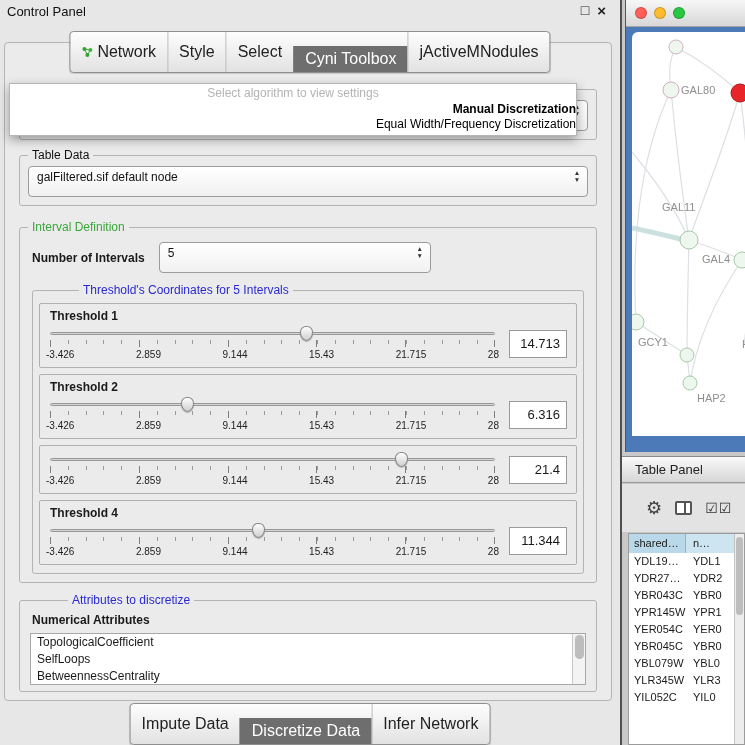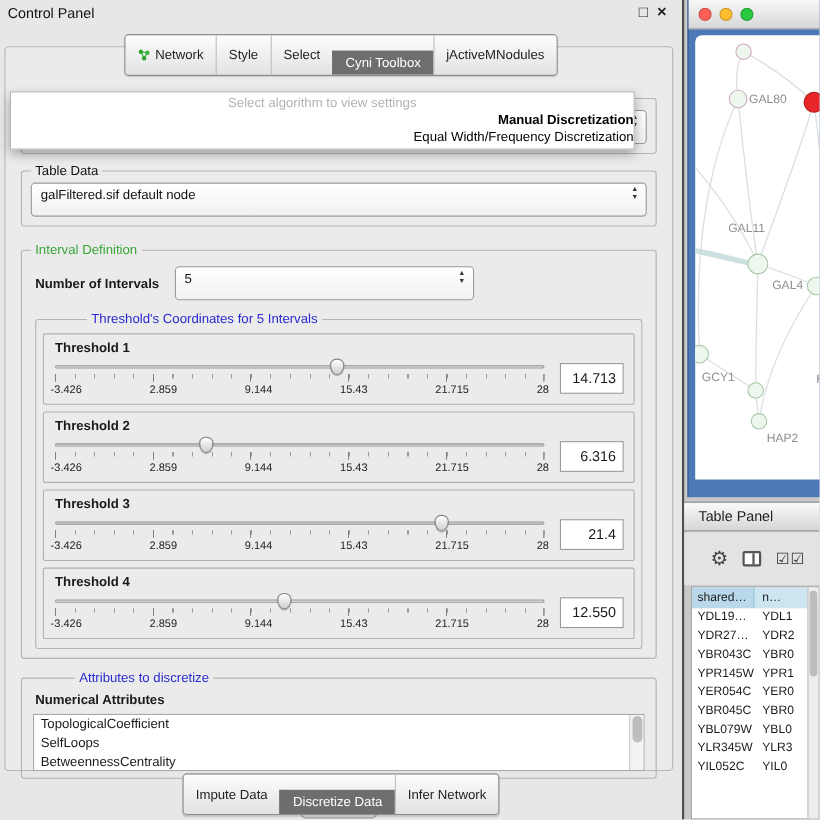--- a/index.html
+++ b/index.html
@@ -8,21 +8,21 @@
 
   
   #control-panel { position:absolute; left:0; top:0; width:620px; height:745px; background:#e7e7e7; }
   .titlebar { position:relative; height:24px; }
   .titlebar .title { position:absolute; left:7px; top:4px; font-size:13px; color:#111; }
   .titlebar .win-icons { position:absolute; right:14px; top:2px; font-size:14px; color:#222; display:flex; gap:8px; }
   .titlebar .win-icons .close { font-weight:bold; font-size:15px; }
 
   .tabgroup { display:flex; border:1px solid #8e8e8e; border-radius:4px; overflow:hidden;
               background:linear-gradient(#fdfdfd,#e2e2e2); box-shadow:0 1px 1px rgba(0,0,0,.15); }
-  .tabgroup .tab { padding:4px 11px; font-size:12px; border-left:1px solid #bdbdbd; white-space:nowrap;
+  .tabgroup .tab { padding:4px 11px; font-size:16px; border-left:1px solid #bdbdbd; white-space:nowrap;
                    display:flex; align-items:center; gap:4px; color:#222; }
   .tabgroup .tab:first-child { border-left:none; }
   .tabgroup .tab.selected { background:#6e6e6e; color:#ffffff; border-left-color:#6e6e6e;margin-top:14px; }
   #top-tabs { position:absolute; top:31px; left:50%; transform:translateX(-50%); z-index:6; }
 
   .panel-body { position:absolute; left:4px; right:8px; top:42px; bottom:44px;
                 background:#ebebeb; border:1px solid #b5b5b5; border-radius:4px;
                 padding:39px 10px 8px 10px; }
 
   fieldset { border:1px solid #b4b4b4; border-radius:3px; padding:4px 8px 8px 8px; margin:0 4px; }
@@ -249,21 +249,20 @@
                 <span>15.43</span>
                 <span>21.715</span>
                 <span>28</span>
               </div>
             </div>
             <div class="valuebox">6.316</div>
           </div>
         </div>
 
         <div class="threshold-box">
-          <div class="th-label">Threshold 3</div>
           <div class="slider-row">
             <div class="slider">
               <div class="track"></div>
               <div class="thumb" style="left: 78.9983%;"></div>
               <div class="ticks-minor"></div>
               <div class="ticks-major"></div>
               <div class="scale">
                 <span>-3.426</span>
                 <span>2.859</span>
                 <span>9.144</span>
@@ -286,21 +285,21 @@
               <div class="ticks-major"></div>
               <div class="scale">
                 <span>-3.426</span>
                 <span>2.859</span>
                 <span>9.144</span>
                 <span>15.43</span>
                 <span>21.715</span>
                 <span>28</span>
               </div>
             </div>
-            <div class="valuebox">12.550</div>
+            <div class="valuebox">11.344</div>
           </div>
         </div>
 
       </fieldset>
     </fieldset>
 
     <fieldset id="attributes-fieldset">
       <legend class="blue">Attributes to discretize</legend>
       <div class="attr-label">Numerical Attributes</div>
       <div class="attr-list">

